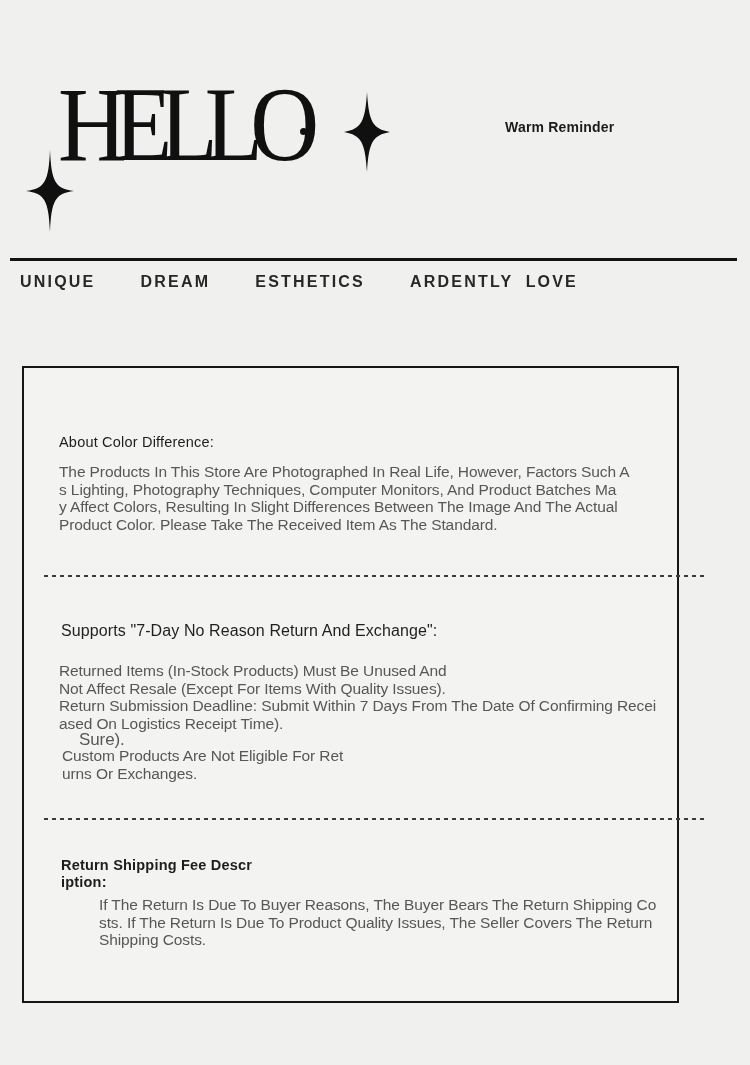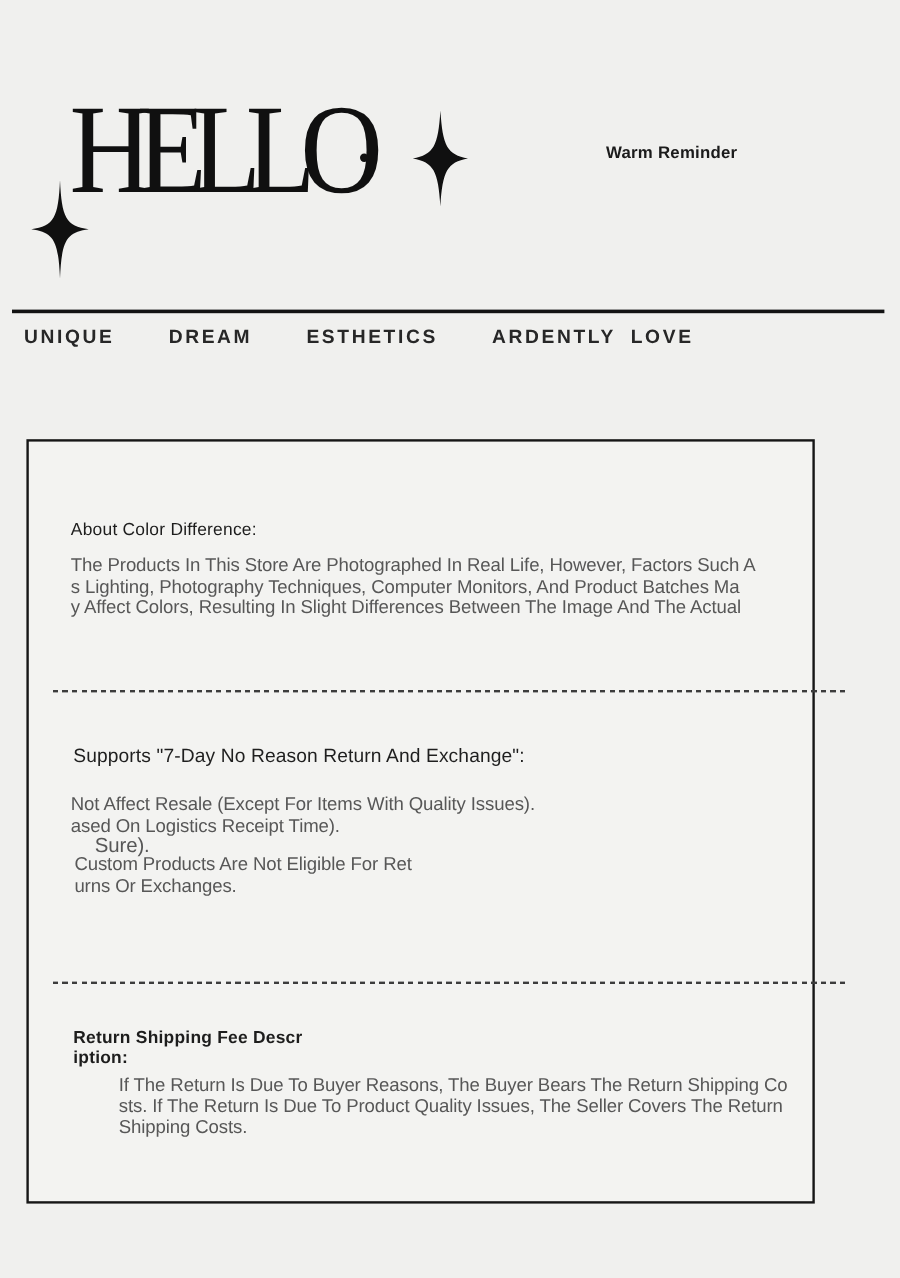--- a/index.html
+++ b/index.html
@@ -96,27 +96,30 @@
   <span class="tagline">ARDENTLY LOVE</span>
 </div>
 
 <div class="notice-card">
 
   <div class="h-small" style="top:66px;">About Color Difference:</div>
   <div class="para" style="top:95px;">
     <div class="body-line">The Products In This Store Are Photographed In Real Life, However, Factors Such A</div>
     <div class="body-line">s Lighting, Photography Techniques, Computer Monitors, And Product Batches Ma</div>
     <div class="body-line">y Affect Colors, Resulting In Slight Differences Between The Image And The Actual</div>
+    <div class="body-line">Product Color. Please Take The Received Item As The Standard.</div>
   </div>
 
   <div class="dashed-divider" style="top:207px;"></div>
 
   <div class="h-mid" style="top:254px;">Supports "7-Day No Reason Return And Exchange":</div>
   <div class="para" style="top:294px;">
+    <div class="body-line">Returned Items (In-Stock Products) Must Be Unused And</div>
     <div class="body-line">Not Affect Resale (Except For Items With Quality Issues).</div>
+    <div class="body-line">Return Submission Deadline: Submit Within 7 Days From The Date Of Confirming Recei</div>
     <div class="body-line">ased On Logistics Receipt Time).</div>
     <div class="body-line small">Sure).</div>
     <div class="body-line indent">Custom Products Are Not Eligible For Ret</div>
     <div class="body-line indent">urns Or Exchanges.</div>
   </div>
 
   <div class="dashed-divider" style="top:450px;"></div>
 
   <div class="h-small" style="top:489px;left:37px;font-weight:bold;">
     <div>Return Shipping Fee Descr</div>

